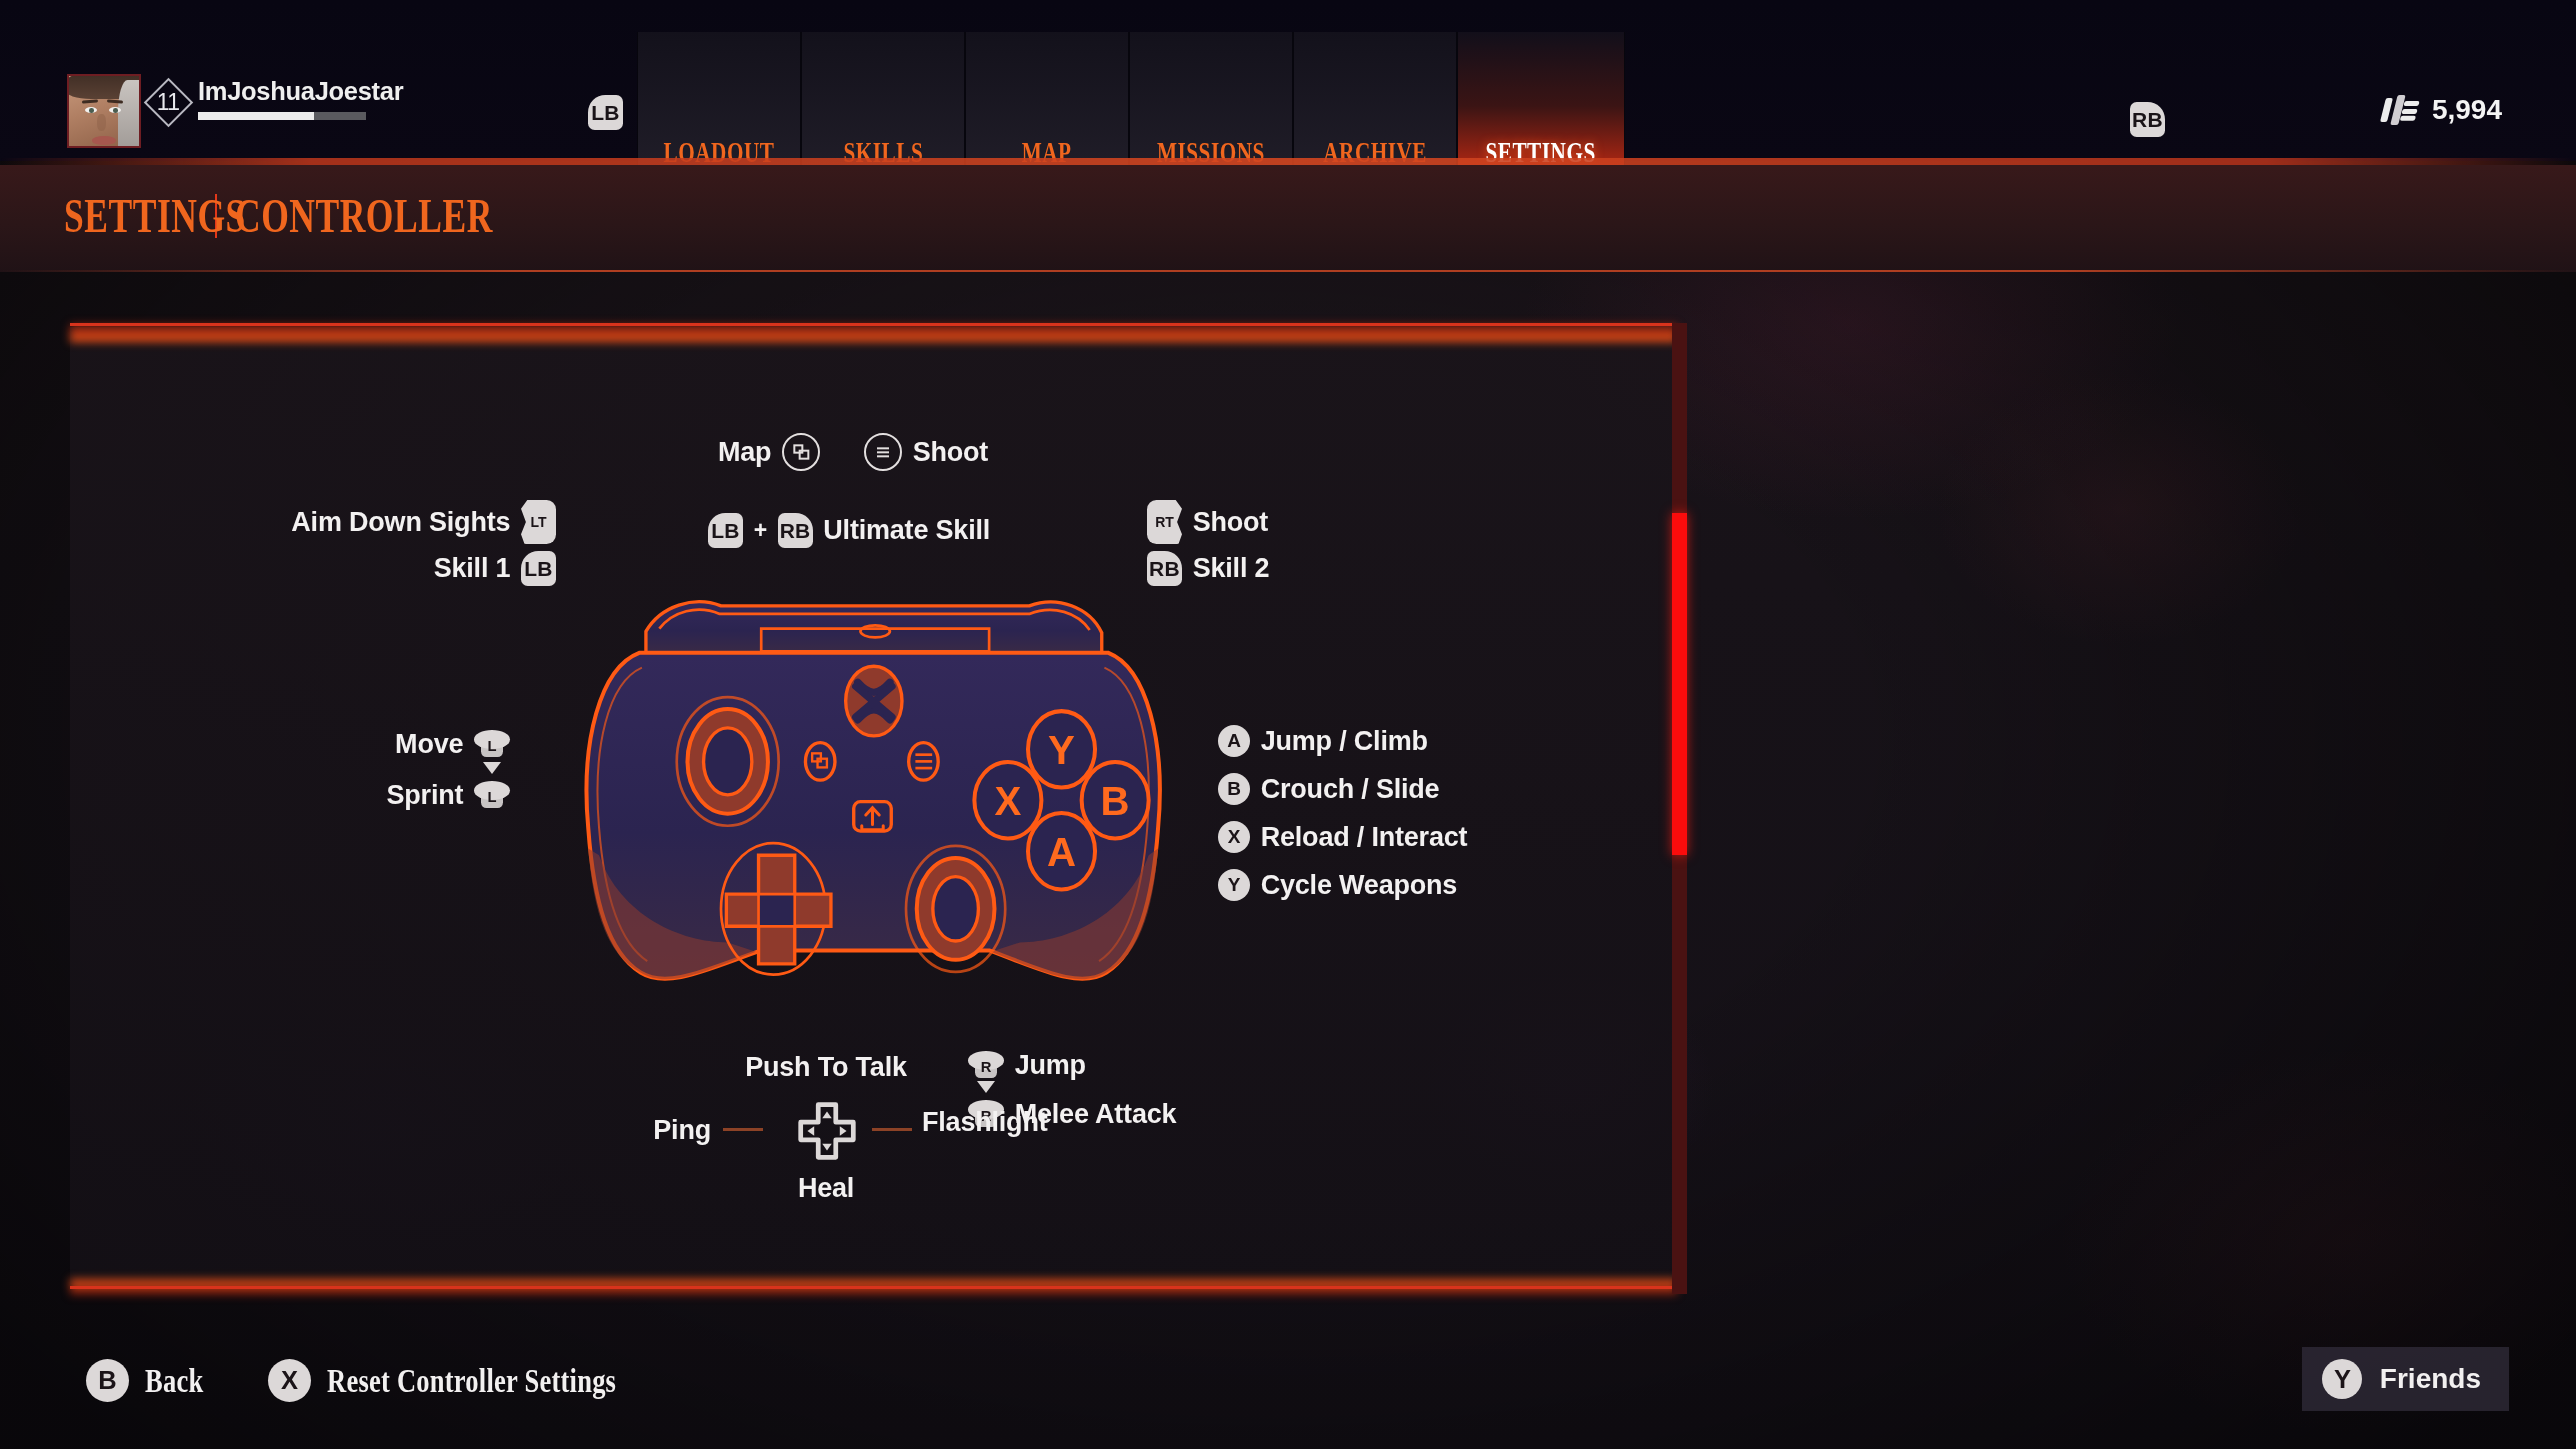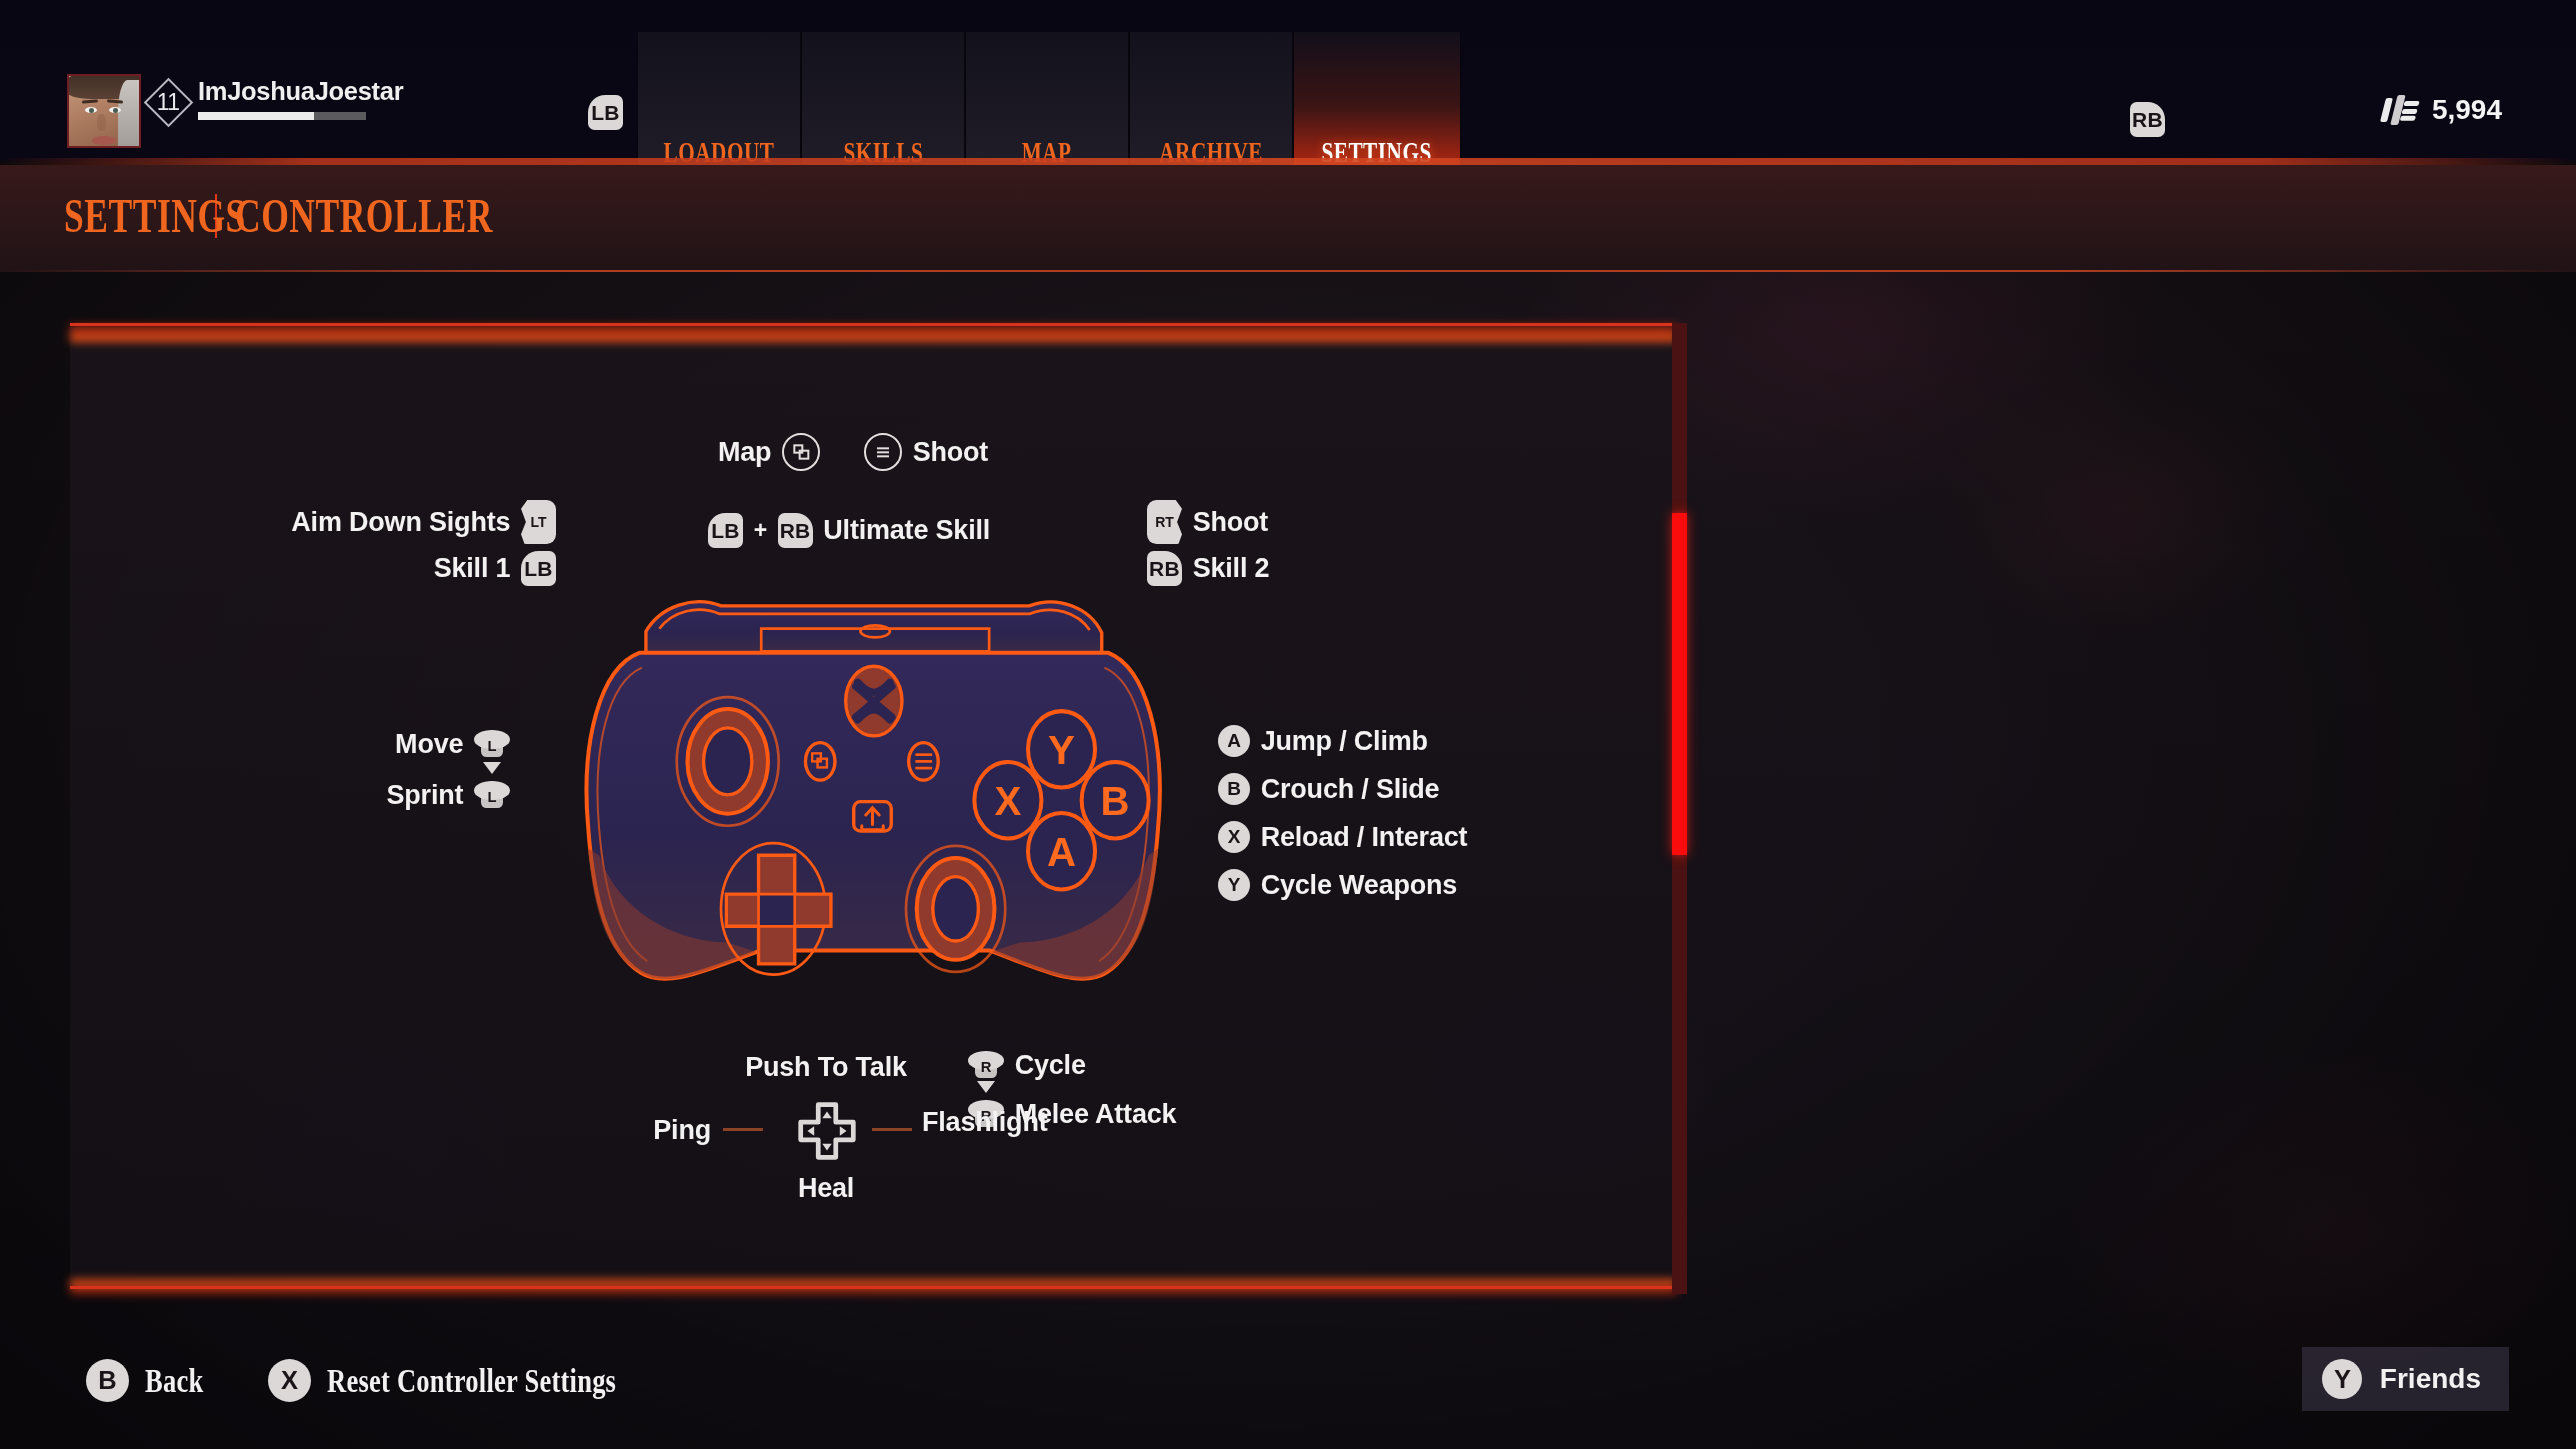--- a/index.html
+++ b/index.html
@@ -195,20 +195,23 @@
     <div class="tab">
       <div class="lbl">LOADOUT</div>
       </div>
     <div class="tab">
       <div class="lbl">SKILLS</div>
       </div>
     <div class="tab">
       <div class="lbl">MAP</div>
       </div>
     <div class="tab">
+      <div class="lbl">MISSIONS</div>
+      </div>
+    <div class="tab">
       <div class="lbl">ARCHIVE</div>
       </div>
     <div class="tab active w2">
       <div class="lbl">SETTINGS</div>
       </div>
   </div>
 
   <div class="bumperBadge rbshape" style="left:2130px; top:102px;">
     <span>RB</span>
   </div>
@@ -411,21 +414,21 @@
     </span>
   <span class="lbltxt">Cycle Weapons</span>
 </div>
 
 <div class="row" style="left:968px; top:1047px;">
   <span class="stick">
     <span class="base"></span>
       <span class="cap"></span>
     <span class="ltr">R</span>
   </span>
-  <span class="lbltxt">Cycle</span>
+  <span class="lbltxt">Jump</span>
 </div>
 <div class="row" style="left:968px; top:1096px;">
   <span class="stick">
     <span class="pressArrow"></span>
     <span class="base"></span>
       <span class="cap"></span>
     <span class="ltr">R</span>
   </span>
   <span class="lbltxt">Melee Attack</span>
 </div>

